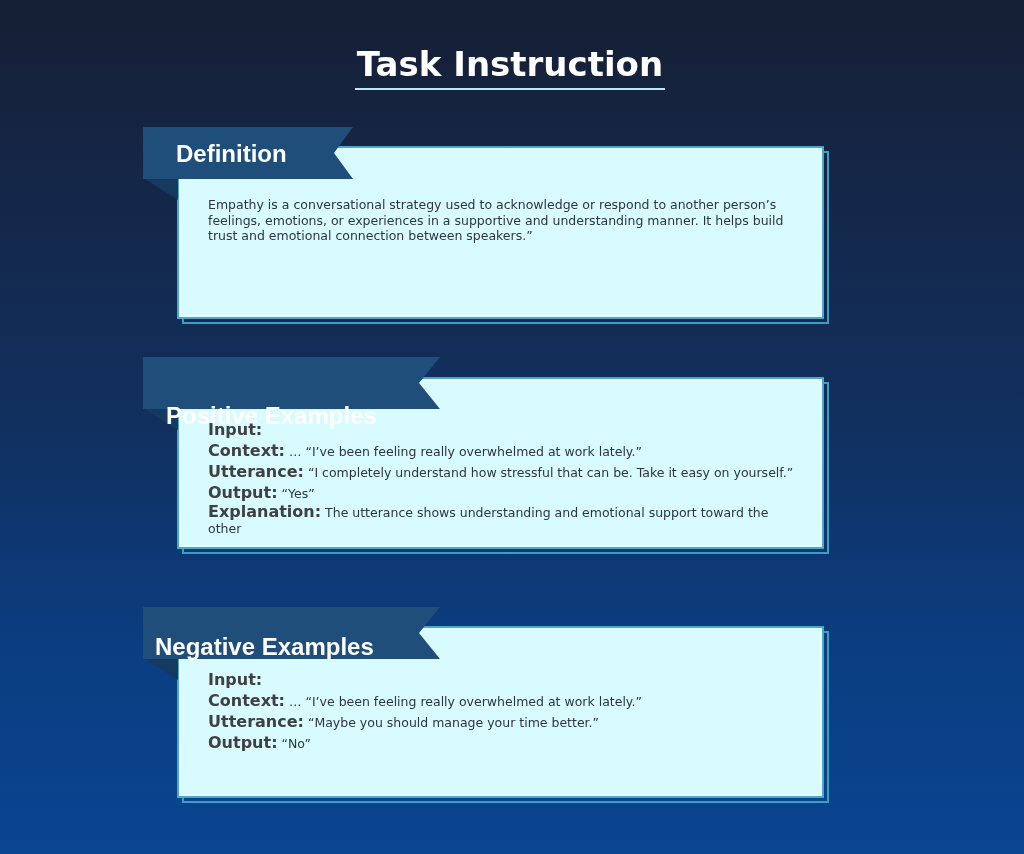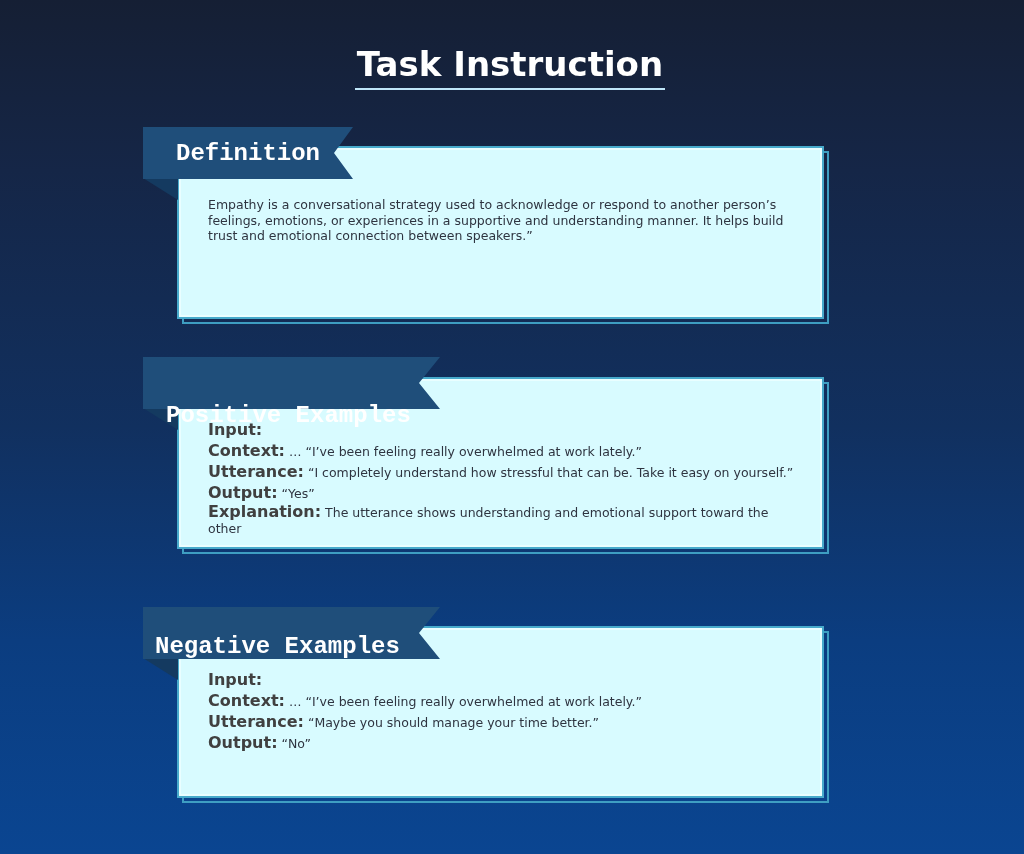--- a/index.html
+++ b/index.html
@@ -24,21 +24,21 @@
     position: absolute; border: 2px solid #3e9ec2; box-sizing: border-box;
   }
   .panel {
     position: absolute; background: #d8fbff; border: 2px solid #47aacb;
     box-sizing: border-box;
     box-shadow: inset 0 0 0 2px #e9feff;
   }
   .ribbon { position: absolute; }
   .ribbon svg { position: absolute; left: 0; top: 0; overflow: visible; }
   .ribbon-label {
-    position: absolute; color: #ffffff; font-family: Liberation Mono, monospace;
+    position: absolute; color: #ffffff; font-family: Liberation Sans, sans-serif;
     font-weight: bold; font-size: 24px; line-height: 30px; white-space: nowrap;
   }
   .body-text {
     position: absolute; color: #2e3440; font-family: "DejaVu Sans", sans-serif;
     font-size: 12.5px; line-height: 15.5px;
   }
   .def-para { margin: 0; }
   .def-para + .def-para { margin-top: 1px; }
   .row { margin: 0; line-height: 20px; }
   .row .k {

